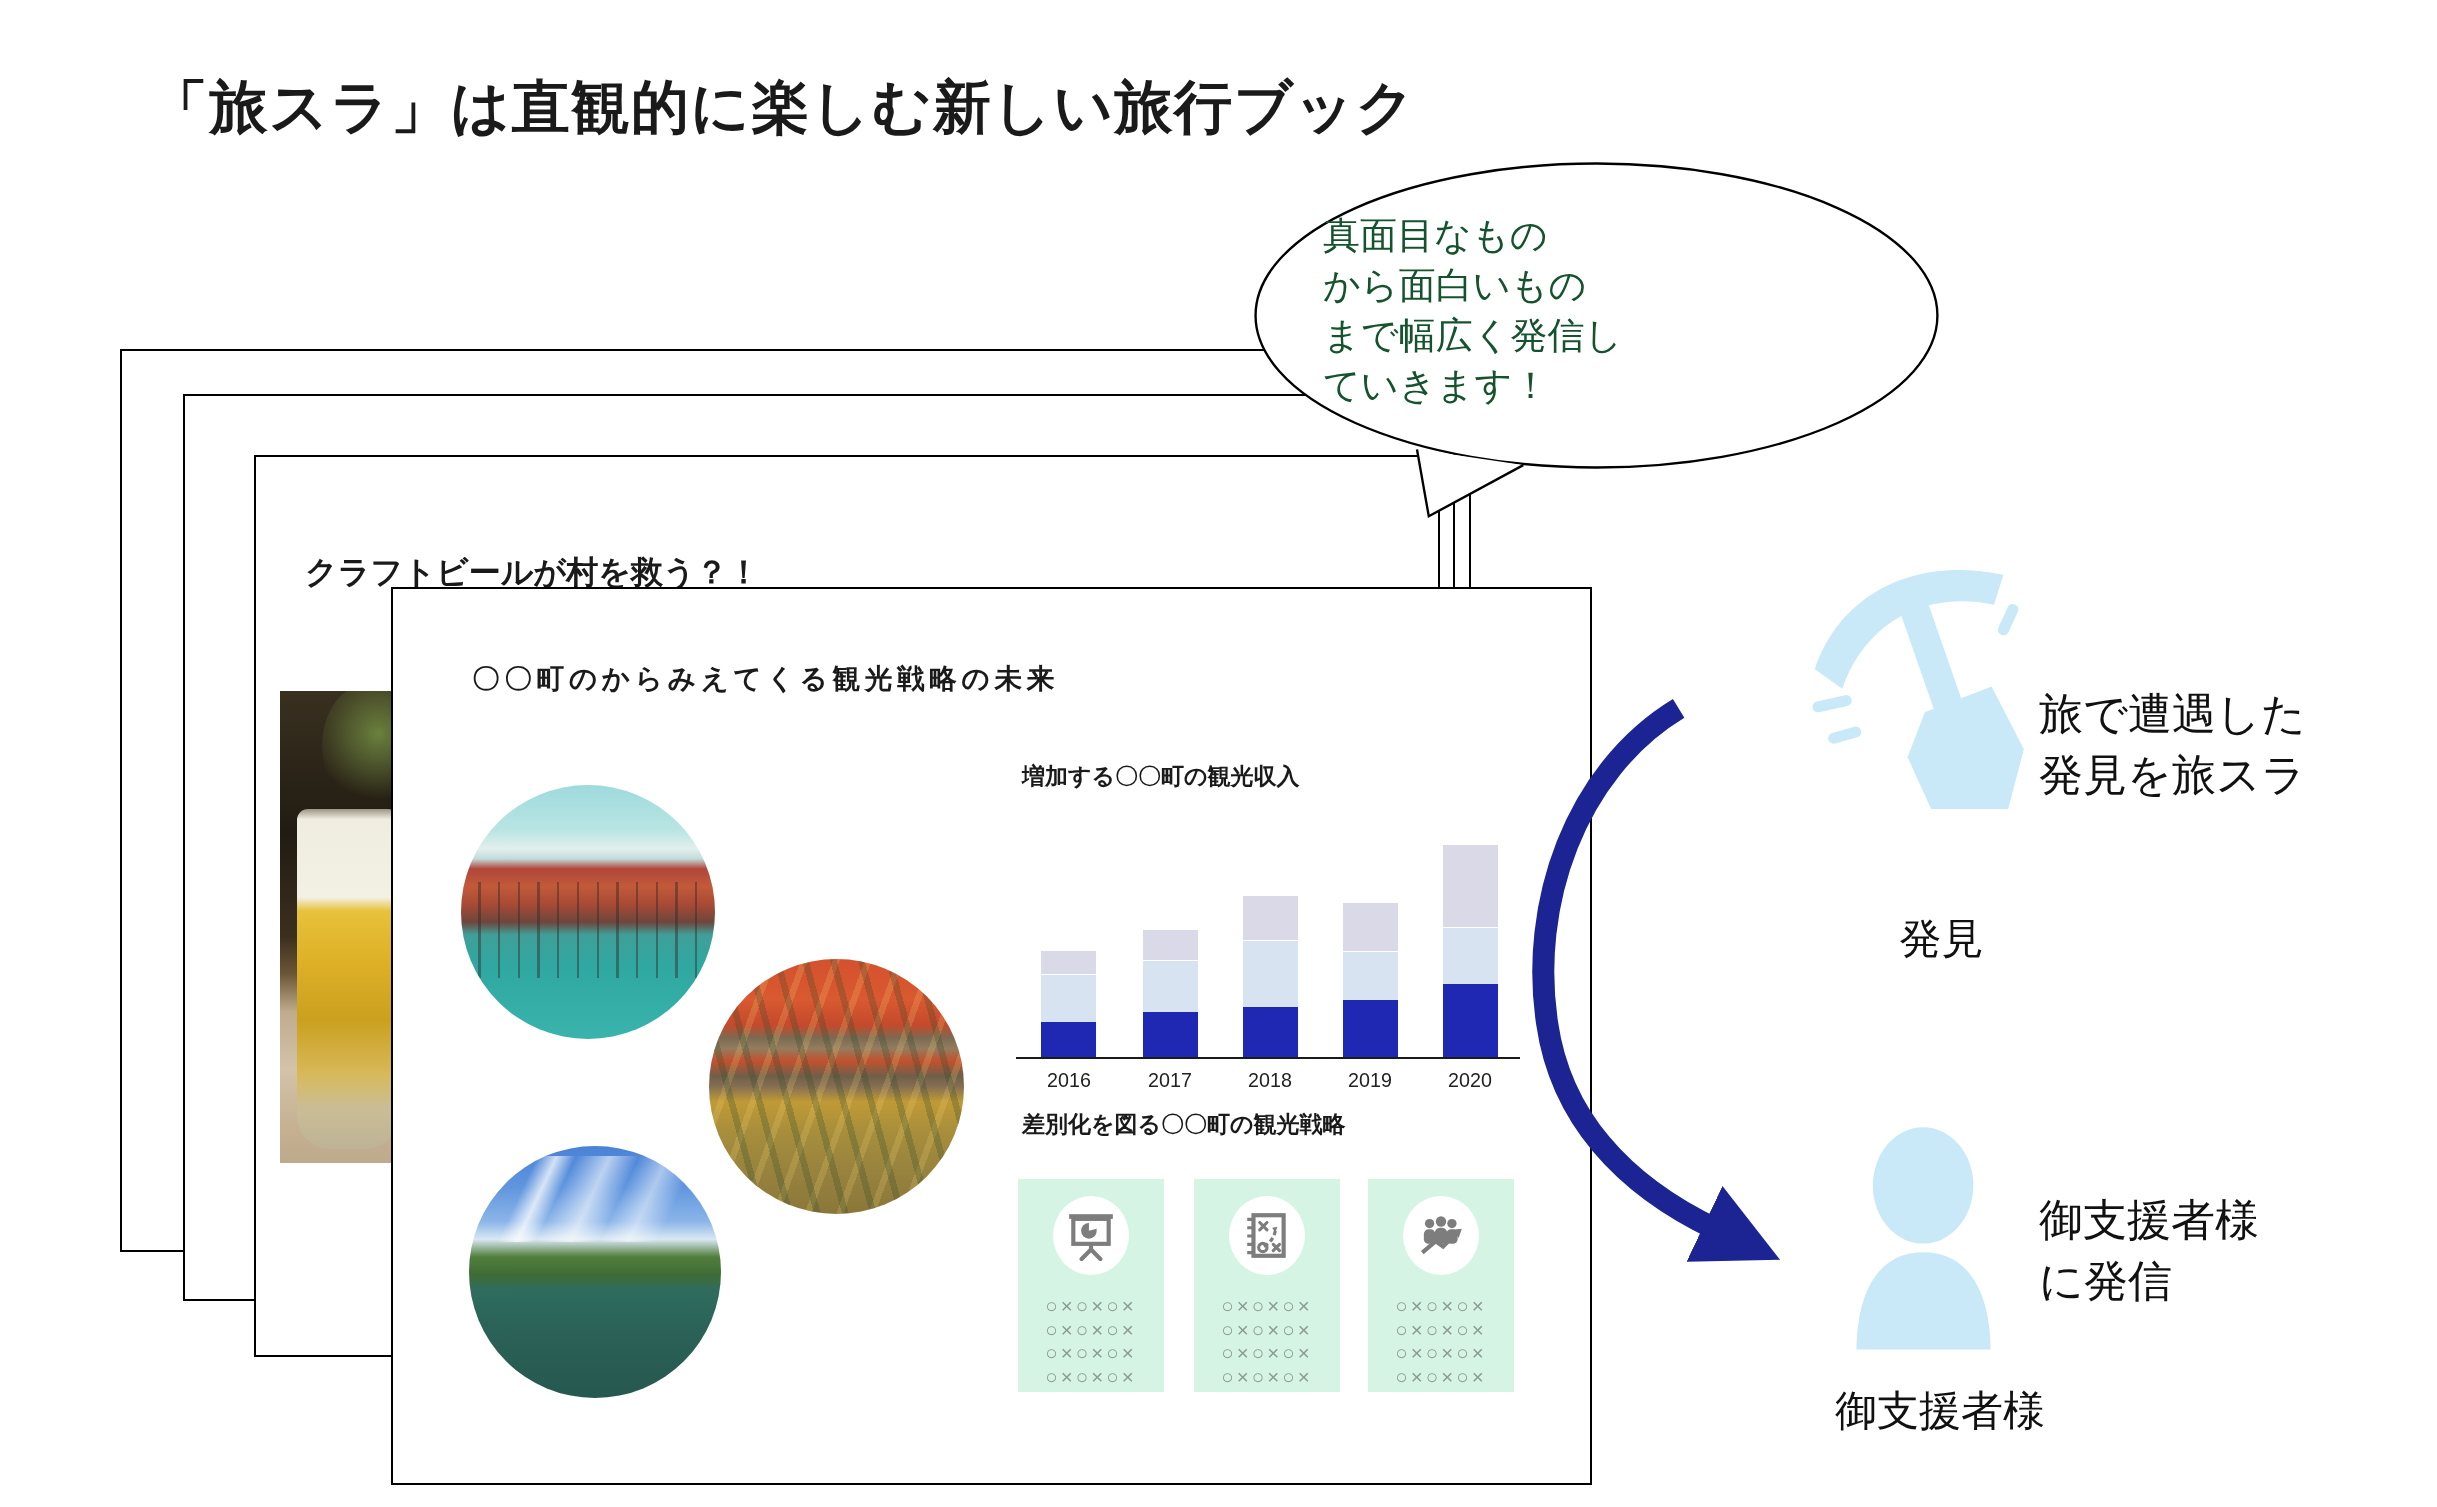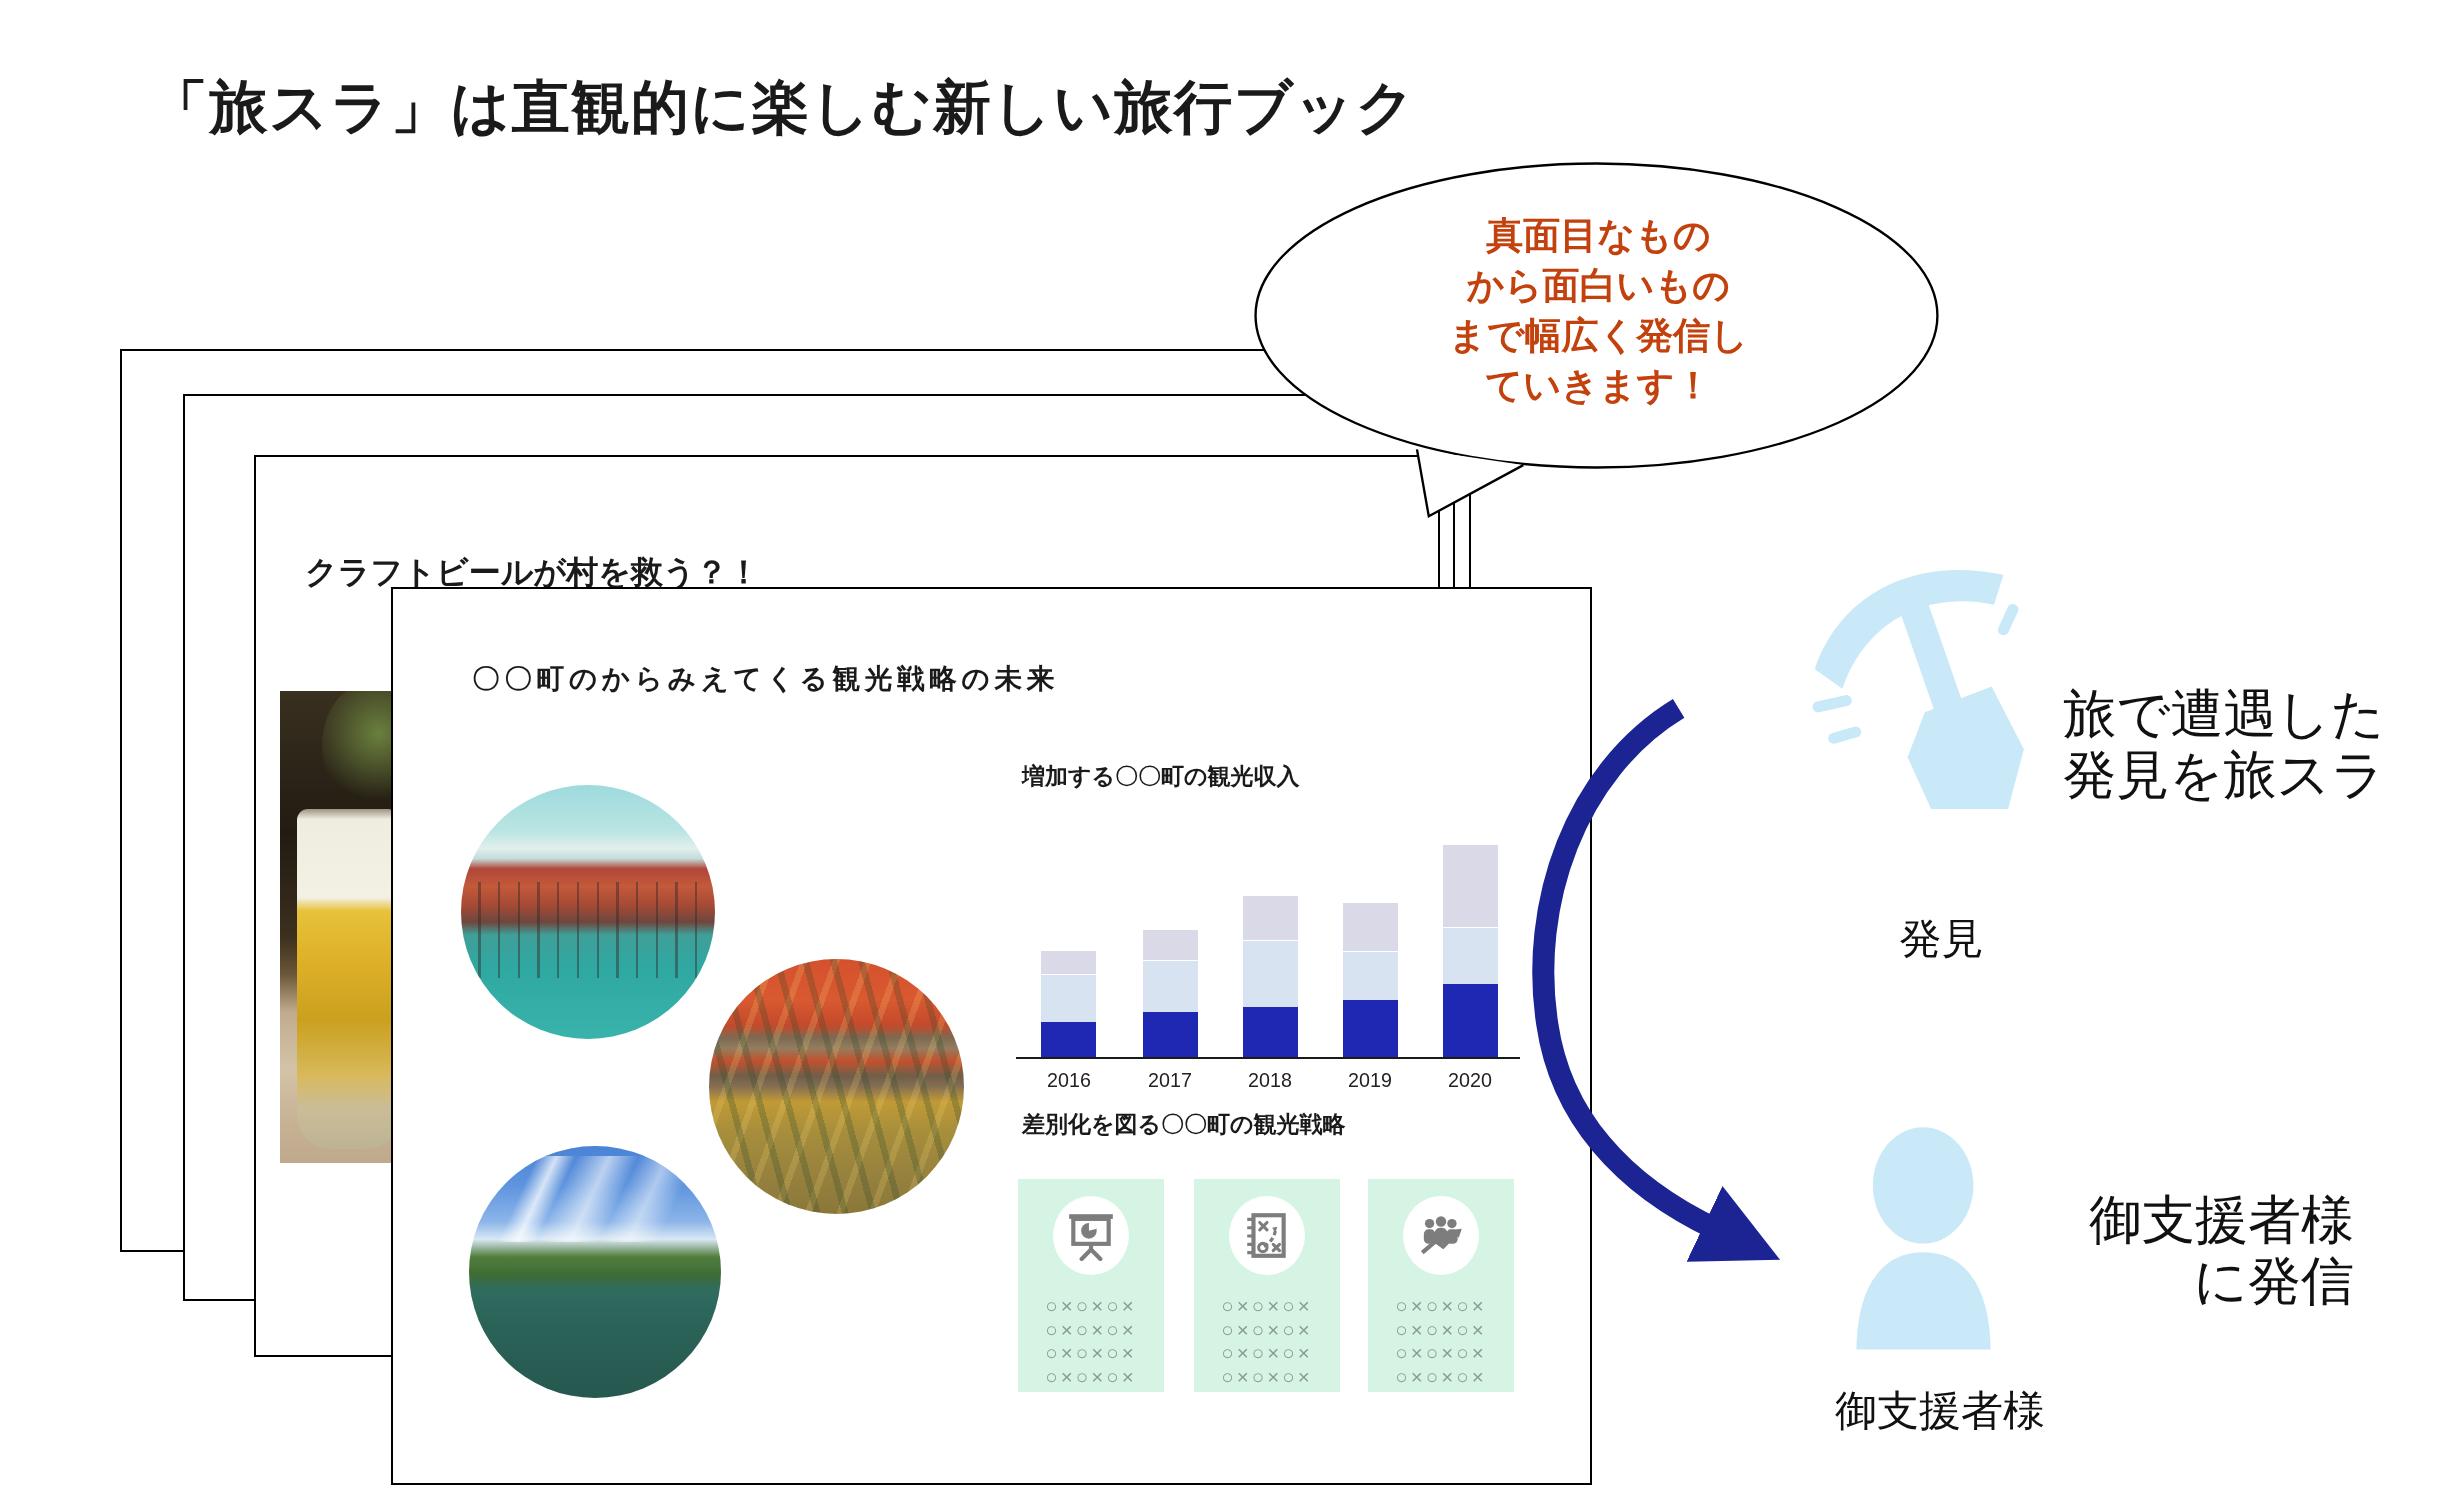--- a/index.html
+++ b/index.html
@@ -14,22 +14,22 @@
   .photo-circle{position:absolute;border-radius:50%;overflow:hidden;}
   .chart{position:absolute;}
   .chart .axis{position:absolute;left:0;bottom:0;width:100%;height:1.6px;background:#1a1a1a;}
   .bar-col{position:absolute;bottom:1.6px;display:flex;flex-direction:column-reverse;}
   .bar-seg{width:100%;}
   .bar-seg+.bar-seg{border-top:1.6px solid #fff;box-sizing:border-box;}
   .year-label{position:absolute;top:258px;font-size:19.7px;color:#222;transform:translateX(-50%);white-space:nowrap;}
   .card{position:absolute;top:1179px;height:213px;background:#d5f4e3;}
   .card-ellipse{position:absolute;left:50%;transform:translateX(-50%);top:16.5px;width:76px;height:79px;background:#fff;border-radius:50%;display:flex;align-items:center;justify-content:center;}
   .card-rows{position:absolute;left:0;right:0;top:115px;text-align:center;color:#8b9b94;font-size:20.5px;line-height:23.6px;letter-spacing:3.1px;white-space:nowrap;}
-  .bubble-text{position:absolute;text-align:center;font-size:37px;line-height:50px;font-weight:700;color:#c2410c;}
-  .note-text{position:absolute;text-align:right;font-size:53px;line-height:61px;font-weight:400;color:#111;}
+  .bubble-text{position:absolute;text-align:left;font-size:37px;line-height:50px;font-weight:400;color:#14532d;}
+  .note-text{position:absolute;text-align:left;font-size:44px;line-height:61px;font-weight:400;color:#111;}
   .flow-label{position:absolute;text-align:center;font-size:42px;font-weight:400;color:#111;white-space:nowrap;}
   .beer-photo{position:absolute;left:280px;top:691px;width:112px;height:472px;overflow:hidden;
     background:linear-gradient(180deg,#39301f 0%,#211b12 30%,#3c2f1e 52%,#6b5637 60%,#c0ab8e 68%,#d4c3a8 80%,#c6b193 92%,#bfa98c 100%);}
   .beer-photo .bokeh{position:absolute;right:-23.6px;top:-7.9px;width:94px;height:126px;border-radius:50%;
     background:radial-gradient(circle at 60% 40%,rgba(120,150,70,.8),rgba(60,80,40,0) 70%);}
   .beer-photo .glass{position:absolute;left:17.3px;top:118px;width:102px;height:340px;border-radius:11px 11px 33px 33px;
     background:linear-gradient(180deg,#9b9584 0%,#efece0 3%,#f3f0e4 26%,#e7c23a 30%,#ddb027 45%,#caa01e 62%,#d8b95a 78%,#cabd96 88%,#bdb395 100%);}
   .circle-trees{left:461px;top:785px;width:254px;height:254px;
     background:linear-gradient(180deg,#9edadd 0%,#b9e5e3 18%,#e2efed 25%,#c3dcdb 29%,#b0473a 33%,#c25a3a 40%,#a84a35 47%,#6e463e 54%,#3f9f98 59%,#2fa8a2 72%,#39b3ac 100%);}
   .circle-trees .trunks{position:absolute;left:0;right:0;top:38%;height:38%;

